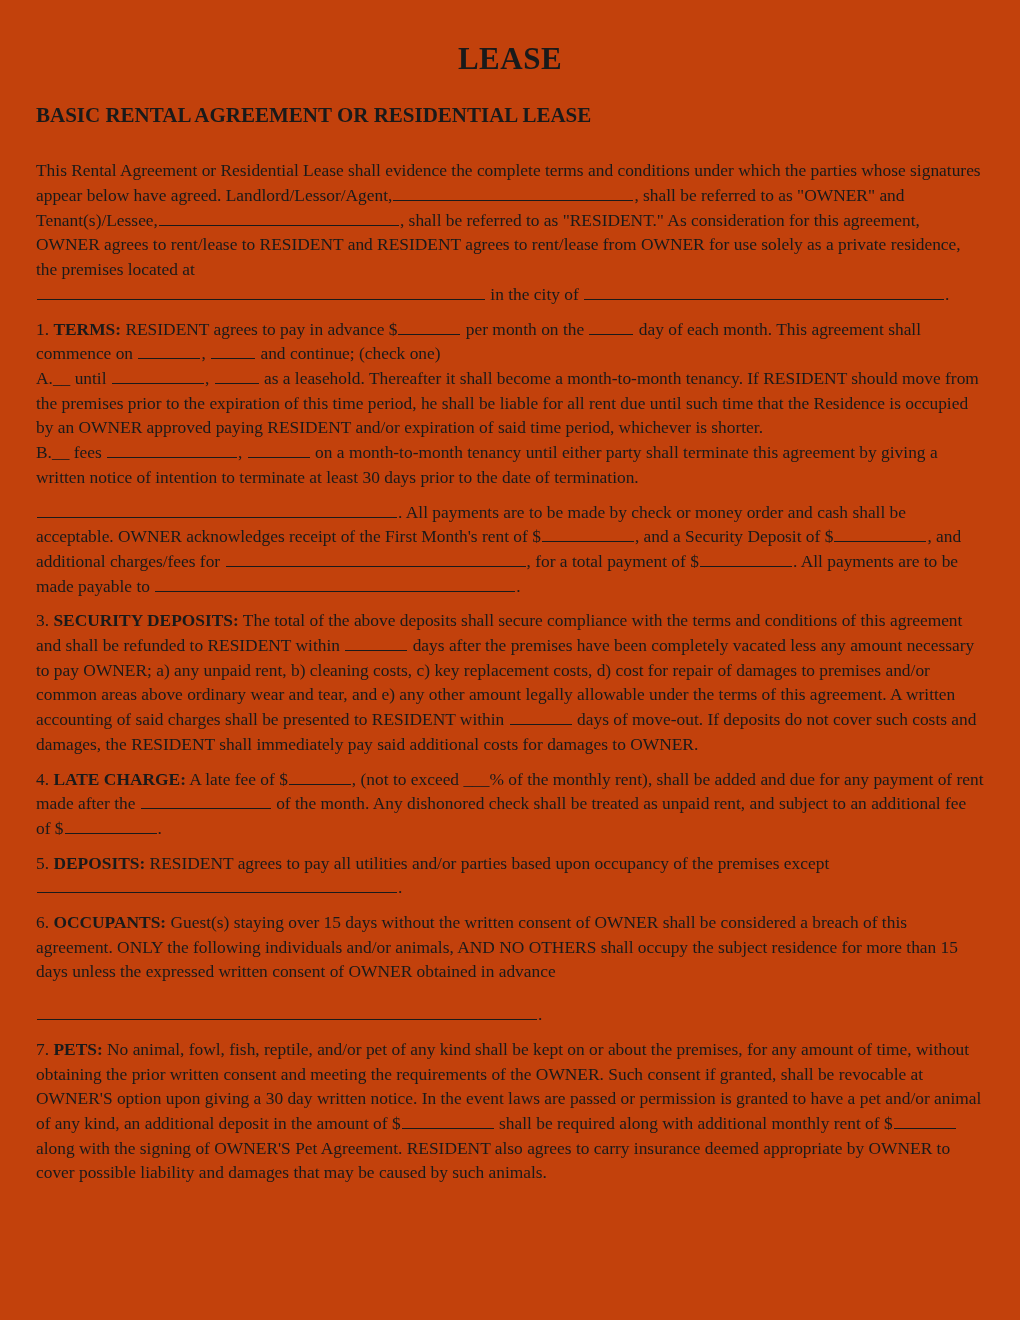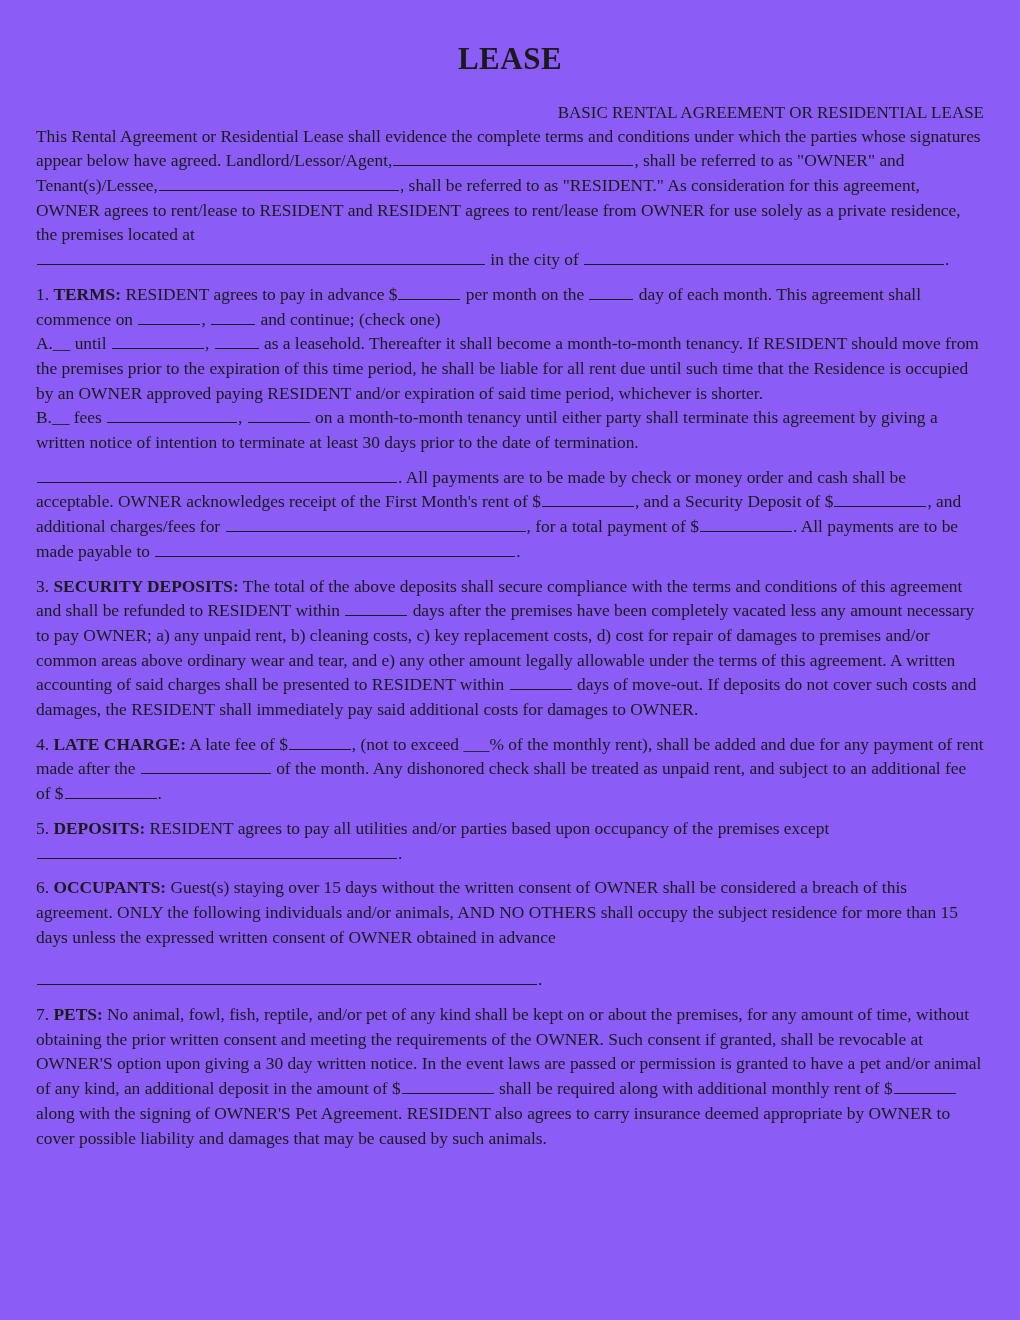--- a/index.html
+++ b/index.html
@@ -11,38 +11,39 @@
     width: 1020px;
     min-height: 1320px;
     font-family: "Liberation Serif", serif;
     color: #1a1a1a;
   }
   .page {
     width: 1020px;
     min-height: 1320px;
     box-sizing: border-box;
     padding: 34px 36px 20px 36px;
-    background: #8b5cf6;
+    background: #c2410c;
   }
   .doc-title {
     text-align: center;
     font-size: 31px;
     font-weight: bold;
     letter-spacing: 0.5px;
     margin: 6px 0 0 0;
     line-height: 1.2;
   }
   .doc-subtitle {
-    text-align: right;
-    font-size: 17px;
-    font-weight: normal;
+    text-align: left;
+    font-size: 21px;
+    font-weight: bold;
     margin: 26px 0 0 0;
     line-height: 1.2;
   }
   .intro {
+    margin-top: 30px;
   }
   p.para {
     font-size: 17.4px;
     line-height: 1.42;
     margin: 0;
     text-align: left;
   }
   .section {
     margin-top: 10px;
   }

